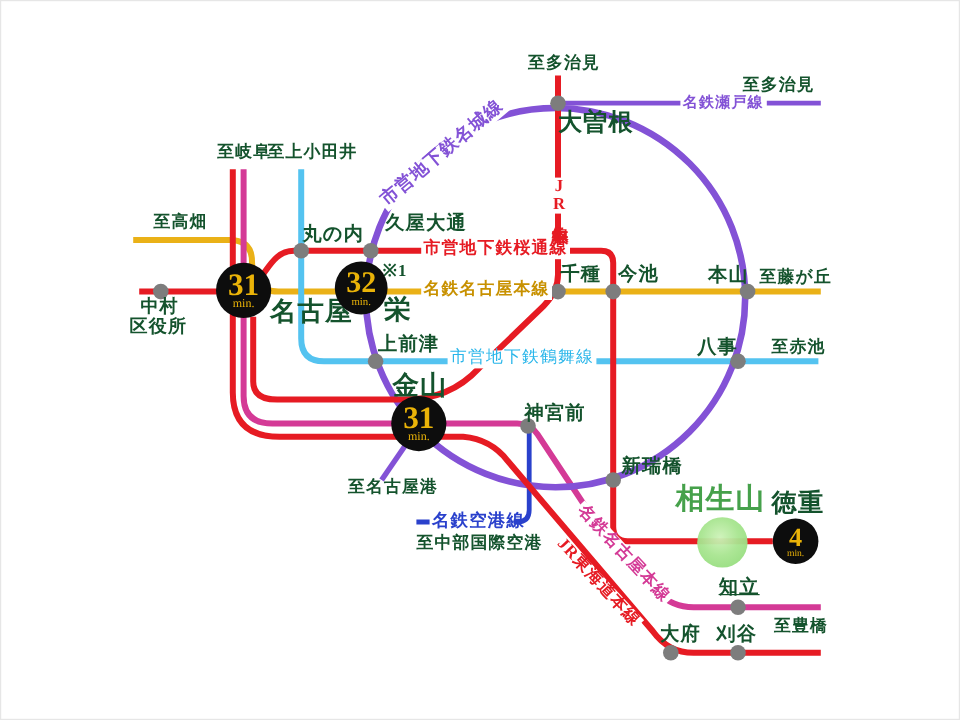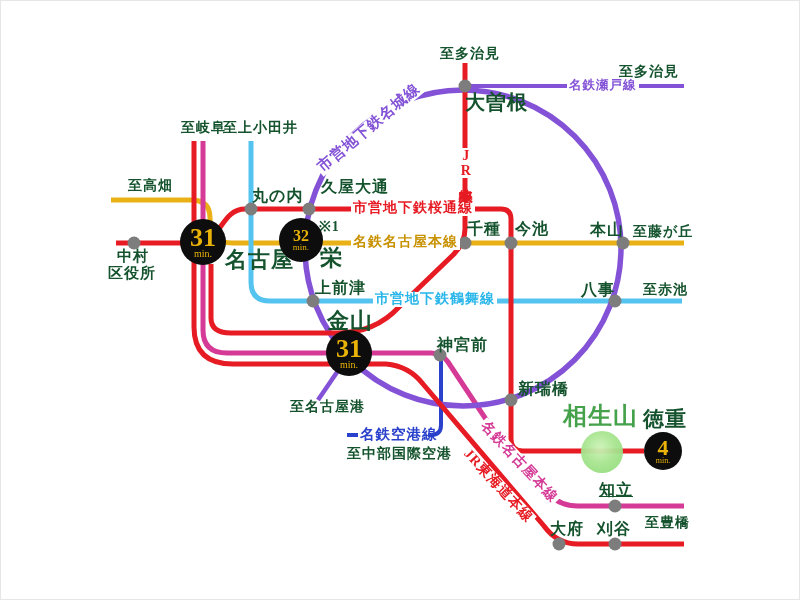--- a/index.html
+++ b/index.html
@@ -93,37 +93,37 @@
       <div class="lbl" style="left: 180px; top: 120px; font-size: 14px; font-weight: 600;">至岐阜</div>
       <div class="lbl" style="left: 222px; top: 120px; font-size: 14px; font-weight: 600;">至上小田井</div>
       <div class="lbl" style="left: 127px; top: 178px; font-size: 14px; font-weight: 600;">至高畑</div>
       <div class="lbl" style="left: 632px; top: 224px; font-size: 14px; font-weight: 600;">至藤が丘</div>
       <div class="lbl" style="left: 642px; top: 282px; font-size: 14px; font-weight: 600;">至赤池</div>
       <div class="lbl" style="left: 289px; top: 399px; font-size: 14px; font-weight: 600;">至名古屋港</div>
       <div class="lbl" style="left: 346px; top: 446px; font-size: 14px; font-weight: 600;">至中部国際空港</div>
       <div class="lbl" style="left: 644px; top: 515px; font-size: 14px; font-weight: 600;">至豊橋</div>
       <div class="lbl bg" style="left: 350px; top: 200px; font-size: 14px; font-weight: 700; color: rgb(230, 27, 35);">市営地下鉄桜通線</div>
       <div class="lbl bg" style="left: 350px; top: 234px; font-size: 14px; font-weight: 700; color: rgb(200, 145, 0);">名鉄名古屋本線</div>
-      <div class="lbl bg" style="left: 372px; top: 291px; font-size: 14px; font-weight: 700; color: rgb(41, 182, 234);">市営地下鉄鶴舞線</div>
+      <div class="lbl bg" style="left: 372px; top: 291px; font-size: 14px; font-weight: 400; color: rgb(41, 182, 234);">市営地下鉄鶴舞線</div>
       <div class="lbl bg centered" style="left: 368px; top: 127px; font-size: 15px; font-weight: 700; color: rgb(131, 82, 214); transform: translate(-50%, -50%) rotate(-40deg);">市営地下鉄名城線</div>
       <div class="lbl bg centered vertical" style="left: 464px; top: 162px; font-size: 14px; font-weight: 700; color: rgb(230, 27, 35);">JR中央本線</div>
       <div class="lbl bg" style="left: 566px; top: 78px; font-size: 12.5px; font-weight: 700; color: rgb(131, 82, 214);">名鉄瀬戸線</div>
       <div class="lbl" style="left: 359px; top: 426px; font-size: 14.5px; font-weight: 700; color: rgb(42, 65, 204);">名鉄空港線</div>
       <div class="lbl bg centered" style="left: 518px; top: 461px; font-size: 14px; font-weight: 700; color: rgb(212, 58, 150); transform: translate(-50%, -50%) rotate(47deg);">名鉄名古屋本線</div>
       <div class="lbl bg centered" style="left: 497px; top: 485px; font-size: 14px; font-weight: 700; color: rgb(230, 27, 35); transform: translate(-50%, -50%) rotate(47deg);">JR東海道本線</div>
       <div class="lbl" style="left: 318px; top: 219px; font-size: 14px; font-weight: 600;">※1</div>
     </div>
 
   <div id="badges">
       <div class="badge" style="left: 202px; top: 241px; width: 46px; height: 46px; background: rgb(13, 13, 13);">
         <div class="val" style="font-size: 26px;">31</div>
         <div class="unit" style="font-size: 10px;">min.</div>
       </div>
       <div class="badge" style="left: 300px; top: 239px; width: 44px; height: 44px; background: rgb(13, 13, 13);">
-        <div class="val" style="font-size: 16px;">32</div>
+        <div class="val" style="font-size: 25px;">32</div>
         <div class="unit" style="font-size: 9px;">min.</div>
       </div>
       <div class="badge" style="left: 348px; top: 352px; width: 46px; height: 46px; background: rgb(13, 13, 13);">
         <div class="val" style="font-size: 26px;">31</div>
         <div class="unit" style="font-size: 10px;">min.</div>
       </div>
       <div class="badge" style="left: 662px; top: 450px; width: 38px; height: 38px; background: rgb(13, 13, 13);">
         <div class="val" style="font-size: 22px;">4</div>
         <div class="unit" style="font-size: 8px;">min.</div>
       </div>

